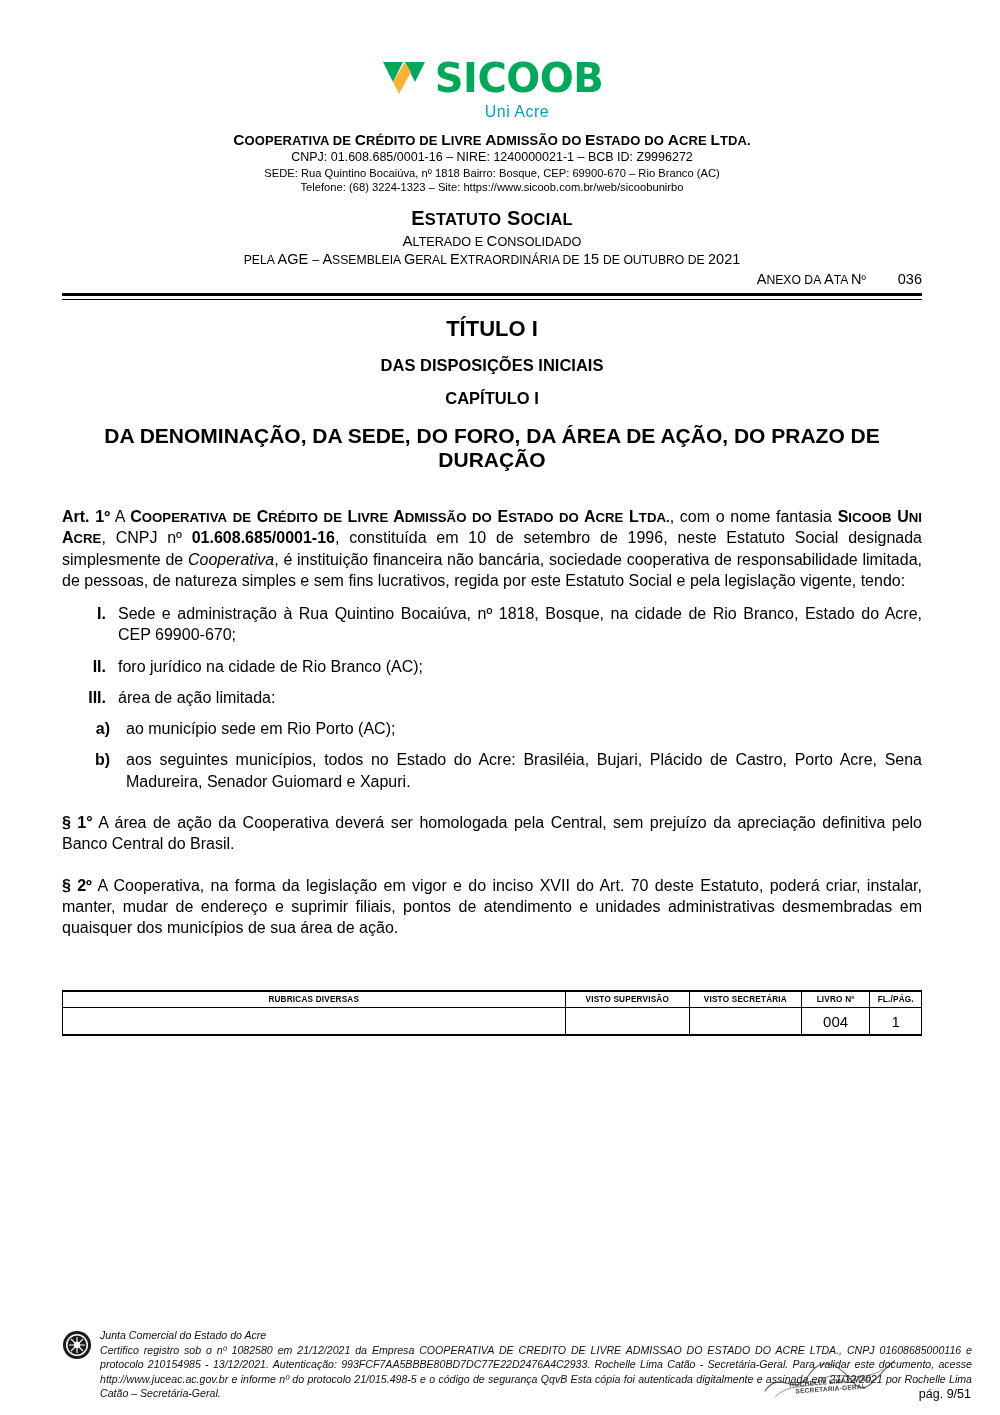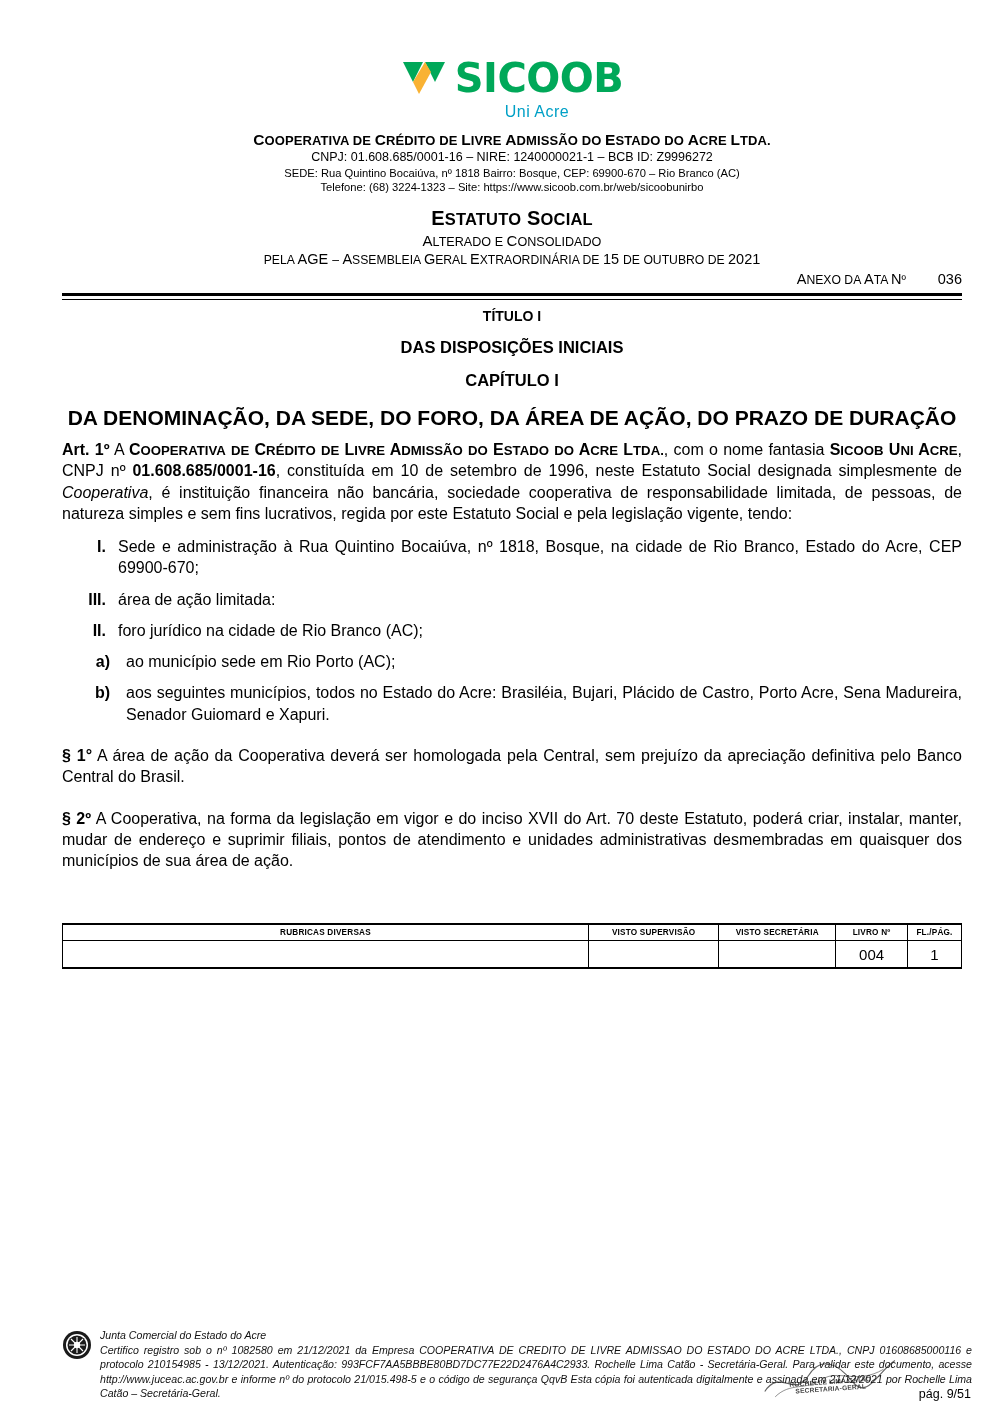--- a/index.html
+++ b/index.html
@@ -13,21 +13,21 @@
     position: relative;
     font-family: "Liberation Sans", sans-serif;
     color: #000000;
     -webkit-font-smoothing: antialiased;
   }
   .page {
     position: relative;
     width: 1000px;
     height: 1415px;
     box-sizing: border-box;
-    padding: 58px 38px 0 62px;
+    padding: 58px 78px 0 62px;
   }
 
   
   .logo-wrap {
     text-align: center;
     margin-bottom: 4px;
   }
   .logo-row {
     display: inline-flex;
     align-items: center;
@@ -121,31 +121,31 @@
     border-bottom: 1px solid #000;
     height: 3px;
   }
 
   
   h1.sec, h2.sec, h3.sec, h4.sec {
     text-align: center;
     font-weight: bold;
     margin: 0;
   }
-  h1.sec { font-size: 14px; margin-top: 8px; }
+  h1.sec { font-size: 22px; margin-top: 16px; }
   h2.sec { font-size: 16.5px; margin-top: 14px; }
   h3.sec { font-size: 16.5px; margin-top: 14px; }
   h4.sec { font-size: 21px; margin-top: 16px; }
 
   
   p.body {
     font-size: 16px;
     line-height: 1.33;
     text-align: justify;
-    margin: 9px 0 0 0;
+    margin: 34px 0 0 0;
   }
   p.body.para2 { margin-top: 20px; }
   .b { font-weight: bold; }
   .i { font-style: italic; }
   .sc { font-variant: normal; text-align: center; }
   .scword { font-size: 13.2px; }
 
   ol.roman {
     list-style: none;
     margin: 12px 0 0 0;
@@ -319,26 +319,26 @@
   <p class="body">
     <span class="b">Art. 1º</span> A <span class="b">C<span class="scword">OOPERATIVA</span> <span class="scword">DE</span> C<span class="scword">RÉDITO</span> <span class="scword">DE</span> L<span class="scword">IVRE</span> A<span class="scword">DMISSÃO</span> <span class="scword">DO</span> E<span class="scword">STADO</span> <span class="scword">DO</span> A<span class="scword">CRE</span> L<span class="scword">TDA.</span></span>, com o nome fantasia <span class="b">S<span class="scword">ICOOB</span> U<span class="scword">NI</span> A<span class="scword">CRE</span></span>, CNPJ nº <span class="b">01.608.685/0001-16</span>, constituída em 10 de setembro de 1996, neste Estatuto Social designada simplesmente de <span class="i">Cooperativa</span>, é instituição financeira não bancária, sociedade cooperativa de responsabilidade limitada, de pessoas, de natureza simples e sem fins lucrativos, regida por este Estatuto Social e pela legislação vigente, tendo:
   </p>
 
   <ol class="roman">
     <li>
       <span class="marker">I.</span>
       <span>Sede e administração à Rua Quintino Bocaiúva, nº 1818, Bosque, na cidade de Rio Branco, Estado do Acre, CEP 69900-670;</span>
     </li>
     <li>
+      <span class="marker">II.</span>
+      <span>foro jurídico na cidade de Rio Branco (AC);</span>
+    </li>
+    <li>
       <span class="marker">III.</span>
       <span>área de ação limitada:</span>
-    </li>
-    <li>
-      <span class="marker">II.</span>
-      <span>foro jurídico na cidade de Rio Branco (AC);</span>
     </li>
   </ol>
 
   <ol class="alpha">
     <li>
       <span class="marker">a)</span>
       <span>ao município sede em Rio Porto (AC);</span>
     </li>
     <li>
       <span class="marker">b)</span>

